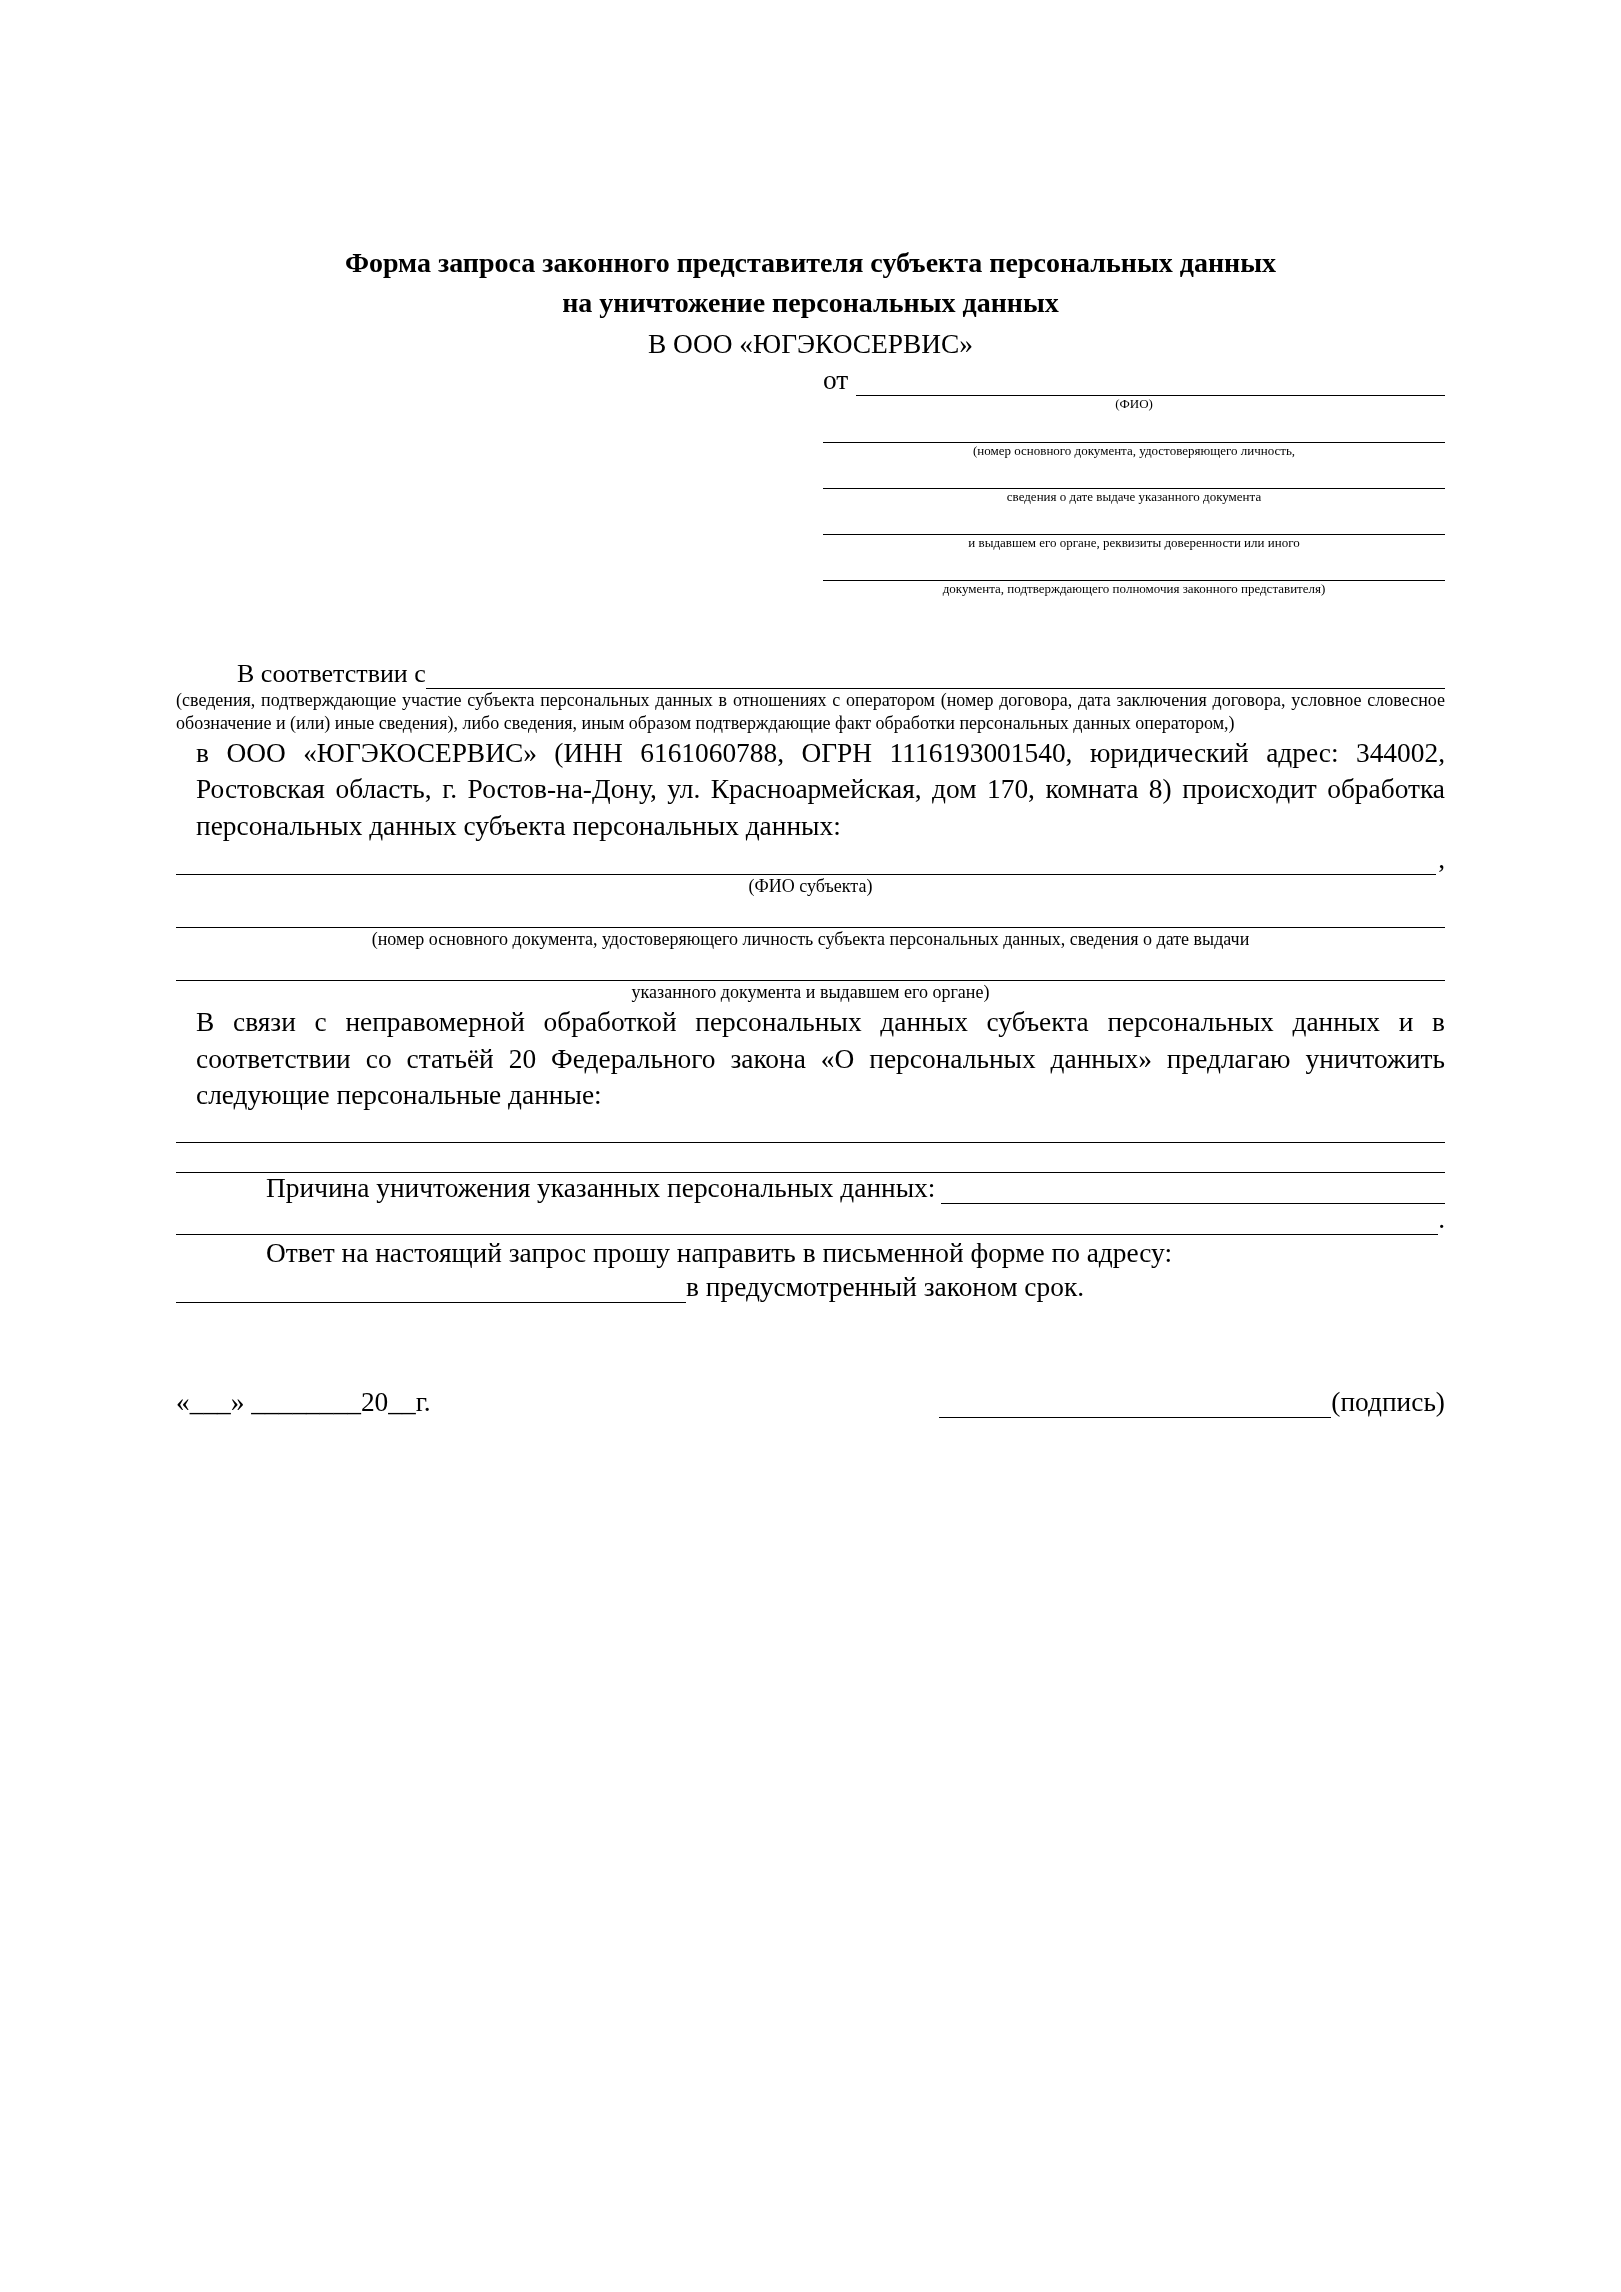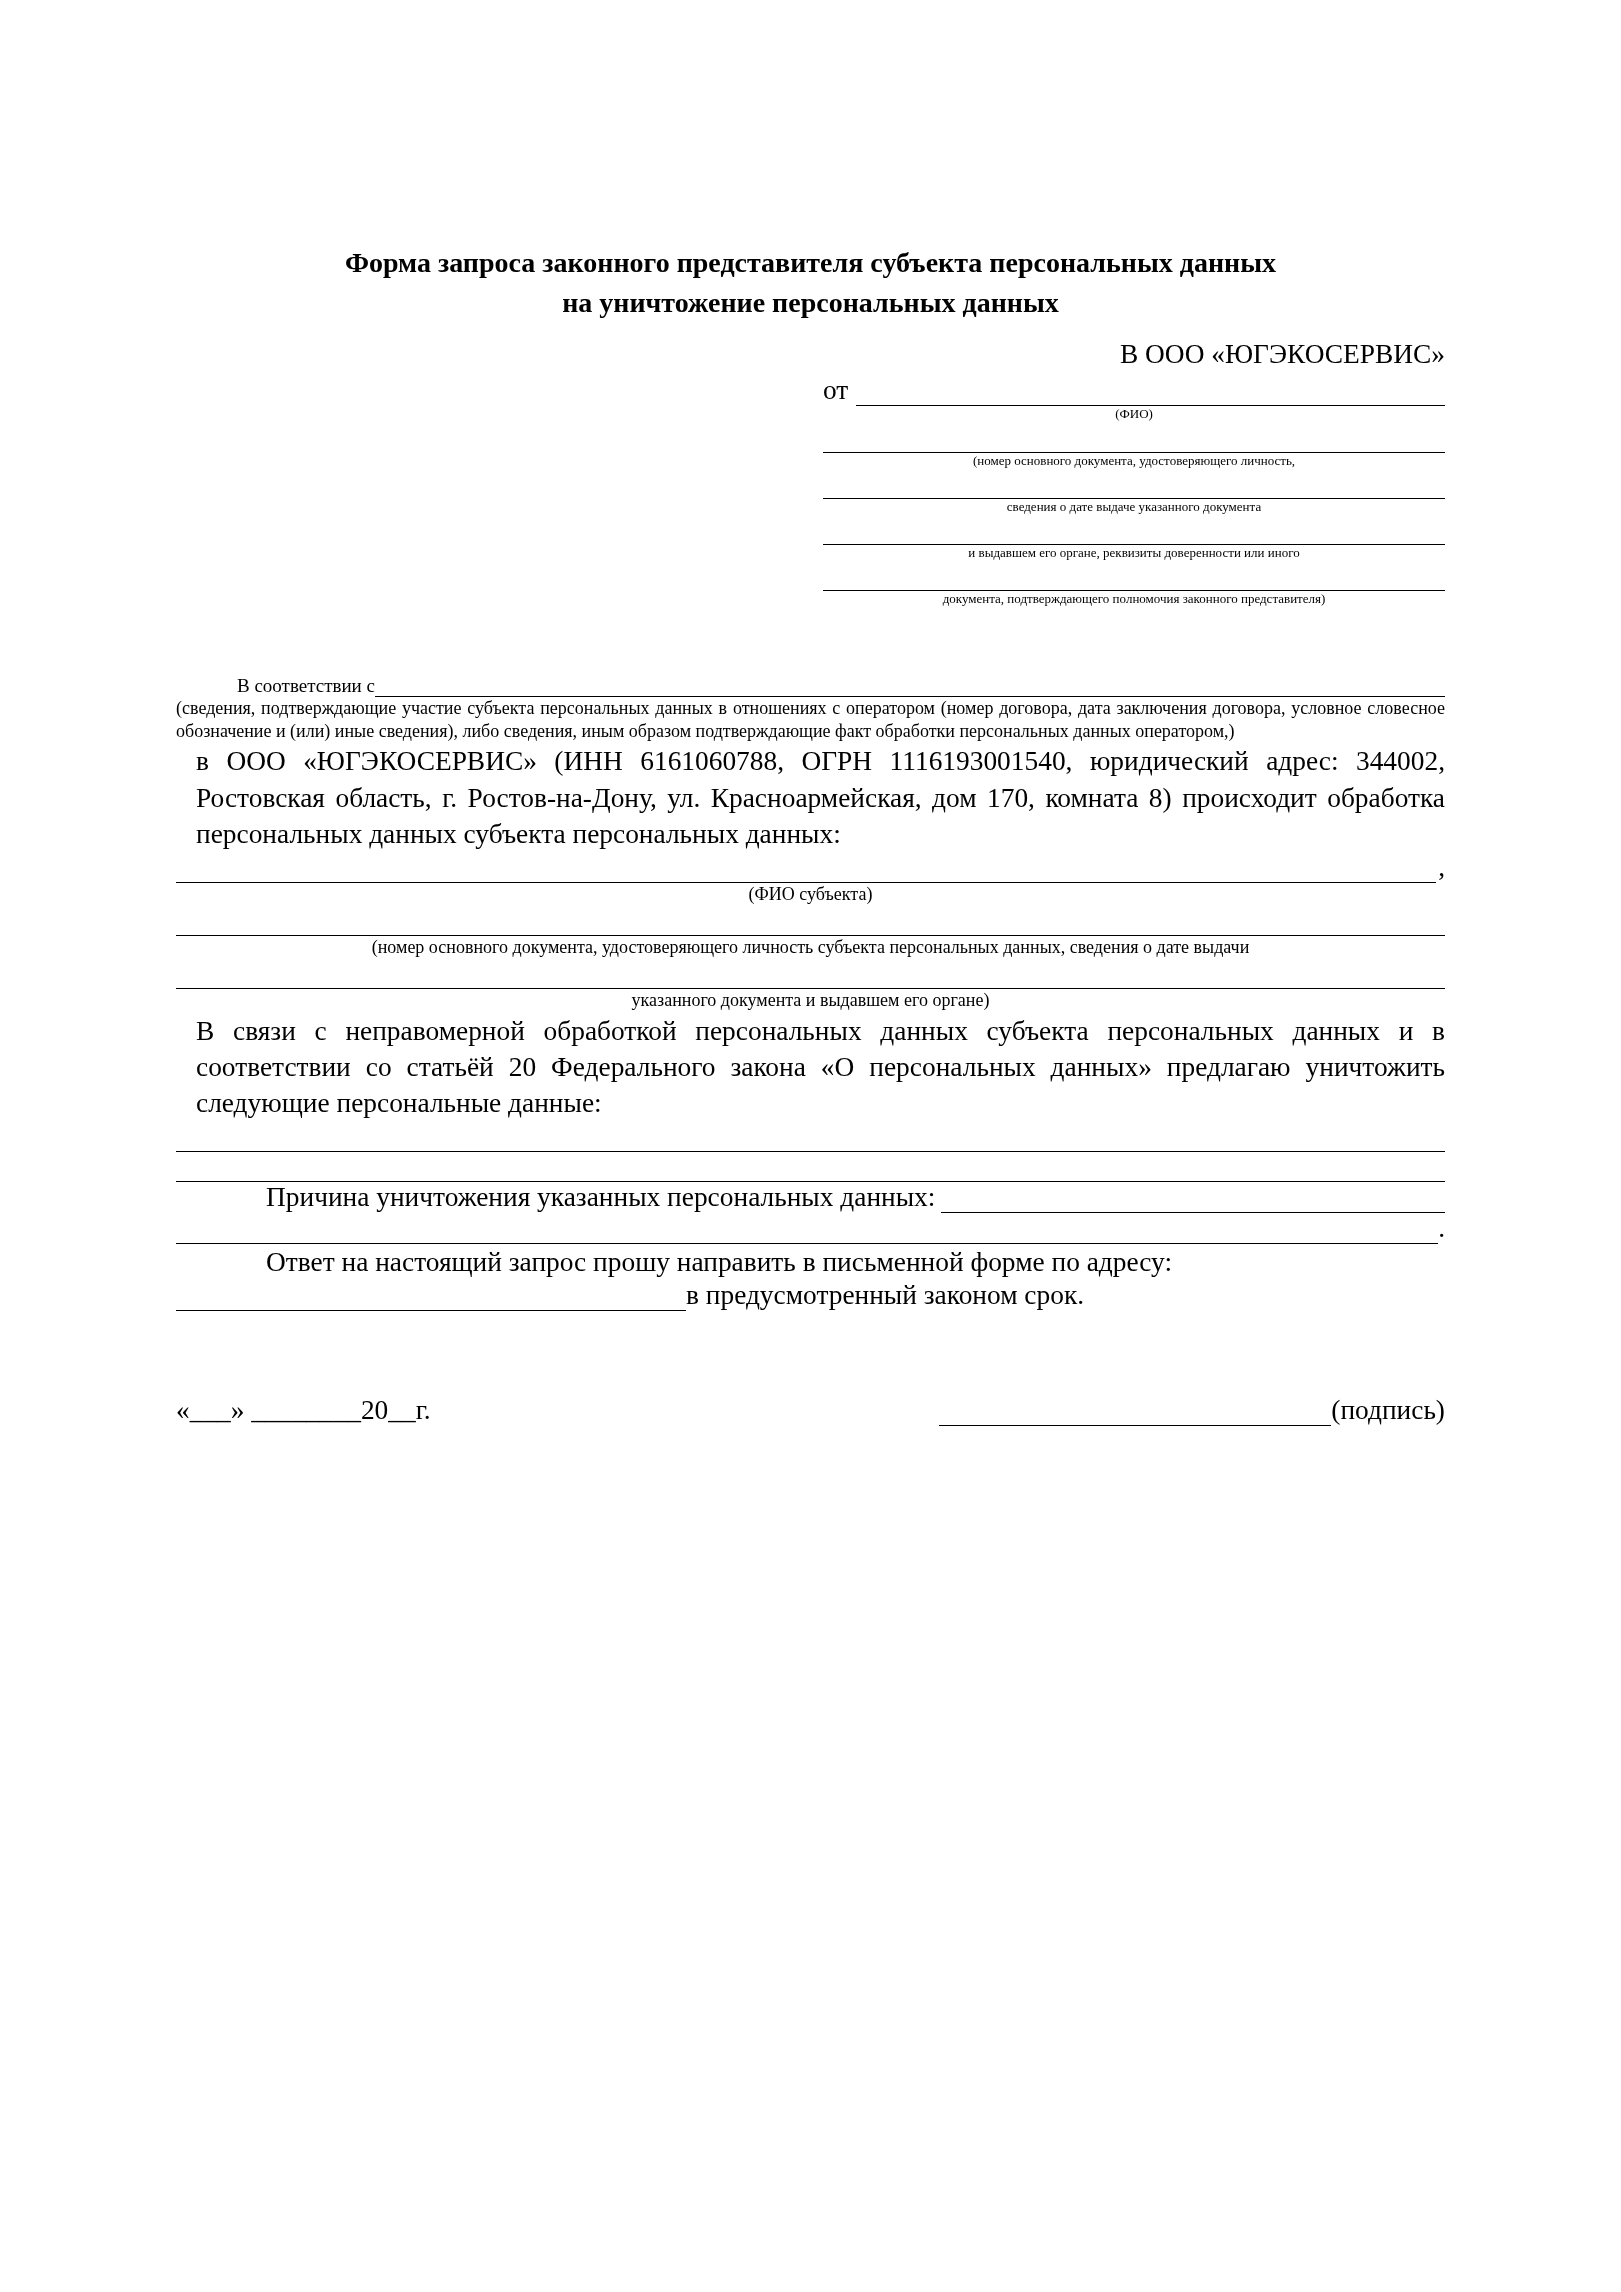--- a/index.html
+++ b/index.html
@@ -35,23 +35,23 @@
     margin-top: 106px;
     text-align: center;
     font-weight: bold;
     font-size: 28px;
     line-height: 1.42;
   }
   .title .line2 { display: block; }
 
   
   .addressee {
-    margin-top: 16px;
-    font-size: 27.4px;
-    text-align: right;
+    margin-top: 6px;
+    font-size: 27.4px;
+    text-align: center;
   }
 
   .ot-row {
     margin-top: 5.9px;
     display: flex;
     align-items: flex-end;
     padding-left: 647px;
     font-size: 27.4px;
   }
   .ot-row .ot-label { white-space: nowrap; padding-right: 7.8px; }
@@ -69,21 +69,21 @@
     height: 29px;
   }
   .rb-indent { margin-left: 647px; }
 
   .cap-right { padding-left: 647px; }
   .section-1 { margin-top: 61px; }
 
   .inline-rule-row {
     display: flex;
     align-items: flex-end;
-    font-size: 19px;
+    font-size: 26px;
   }
   .inline-rule-row .lbl { white-space: nowrap; }
   .indent { padding-left: 61px; }
 
   .small-just {
     font-size: 18px;
     line-height: 1.28;
     text-align: justify;
   }
   .small-center {

